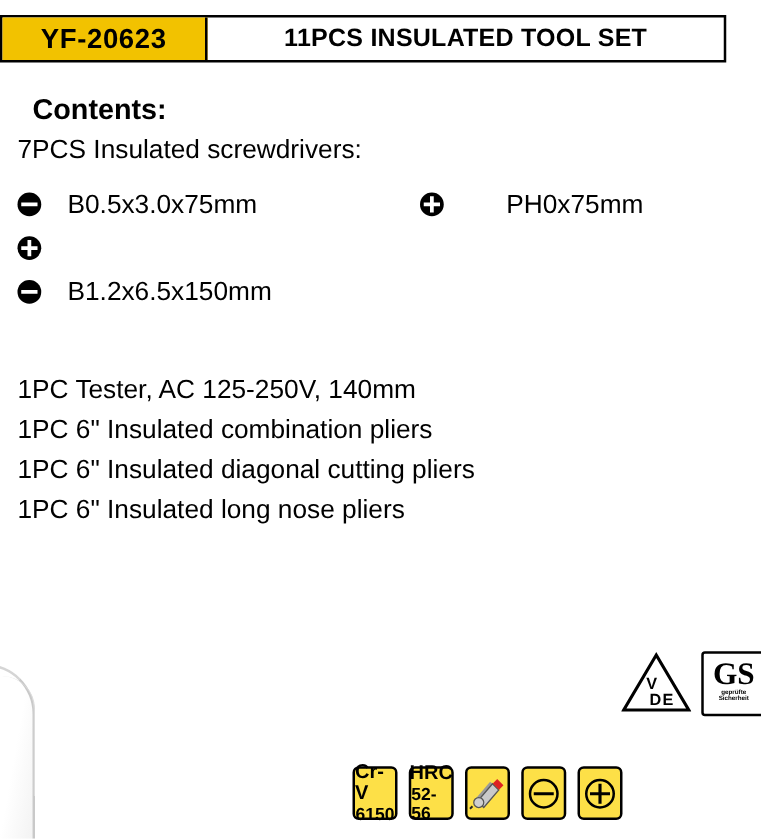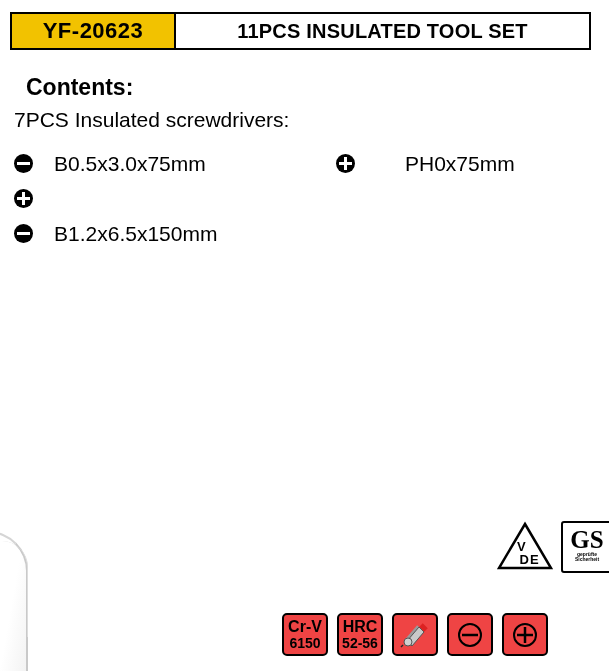--- a/index.html
+++ b/index.html
@@ -14,21 +14,21 @@
   .page {
     position: relative;
     width: 609px;
     height: 671px;
     background: #ffffff;
   }
 
   
   .header {
     position: absolute;
-    left: 10px;
+    left: 0;
     top: 12px;
     width: 581px;
     height: 38px;
     display: flex;
     align-items: stretch;
     border: 2px solid #000000;
     background: #ffffff;
   }
   .header-code {
     width: 164px;
@@ -216,25 +216,25 @@
 
   
   .badges {
     position: absolute;
     left: 282px;
     top: 613px;
     display: flex;
     gap: 9px;
   }
   .badge {
-    width: 46px;
+    width: 36px;
     height: 43px;
     border: 2px solid #000;
     border-radius: 5px;
-    background: #ef4444;
+    background: #fde047;
     display: flex;
     flex-direction: column;
     align-items: center;
     justify-content: center;
   }
   .badge .b-top {
     font-size: 16px;
     font-weight: bold;
     line-height: 1.05;
   }
@@ -287,20 +287,26 @@
     <div class="sd-row">
       <div class="sd-cell left">
         <span class="ico flat"></span>
         <span class="txt">B1.2x6.5x150mm</span>
       </div>
       <div class="sd-cell right"></div>
     </div>
 
   </div>
 
+  <div class="item-lines">
+    <div class="line">1PC Tester, AC 125-250V, 140mm</div>
+    <div class="line">1PC 6" Insulated combination pliers</div>
+    <div class="line">1PC 6" Insulated diagonal cutting pliers</div>
+    <div class="line">1PC 6" Insulated long nose pliers</div>
+  </div>
 
   <div class="product-edge">
     <div class="e1"></div>
     <div class="e2"></div>
   </div>
 
   <div class="cert-row">
     <div class="vde">
       <svg width="56" height="52" viewBox="0 0 56 52">
         <polygon points="28,3 54,47 2,47" fill="none" stroke="#000" stroke-width="2.5"></polygon>

